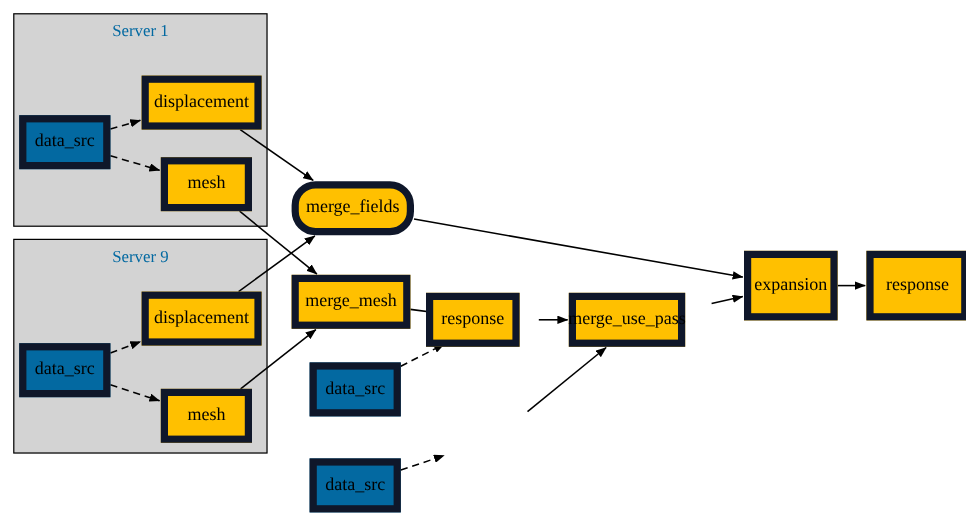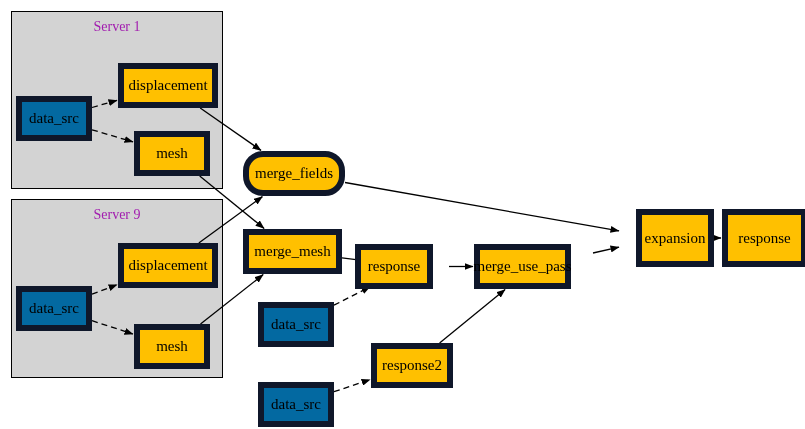--- a/index.html
+++ b/index.html
@@ -29,21 +29,21 @@
     border: 1px solid #000000;
     box-sizing: border-box;
   }
   .cluster-label {
     position: absolute;
     left: 0;
     right: 0;
     top: 6px;
     text-align: center;
     font-size: 14px;
-    color: #a21caf;
+    color: #0369a1;
     line-height: 18px;
     white-space: nowrap;
   }
   .node {
     position: absolute;
     box-sizing: border-box;
     border: 6px solid #0f172a;
     display: flex;
     align-items: center;
     justify-content: center;
@@ -134,26 +134,23 @@
   <div class="node node-src" id="node-mid_data_src" style="left: 258px; top: 302px; width: 76px; height: 45px;">
     <span class="node-label">data_src</span>
   </div>
   <div class="node node-src" id="node-low_data_src" style="left: 258px; top: 382px; width: 76px; height: 45px;">
     <span class="node-label">data_src</span>
   </div>
 
   <div class="node node-op" id="node-response" style="left: 355px; top: 244px; width: 78px; height: 45px;">
     <span class="node-label">response</span>
   </div>
-  <div class="node node-op" id="node-response2" style="left: 371px; top: 343px; width: 82px; height: 45px;">
-    <span class="node-label">response2</span>
-  </div>
   <div class="node node-op" id="node-merge_use_pass" style="left: 474px; top: 244px; width: 97px; height: 45px;">
     <span class="node-label">merge_use_pass</span>
   </div>
-  <div class="node node-op" id="node-expansion" style="left: 620px; top: 209px; width: 78px; height: 58px; margin-left: 16px;">
+  <div class="node node-op" id="node-expansion" style="left: 620px; top: 209px; width: 78px; height: 58px;">
     <span class="node-label">expansion</span>
   </div>
   <div class="node node-op" id="node-component" style="left: 722px; top: 209px; width: 85px; height: 58px;">
     <span class="node-label">response</span>
   </div>
 
 </div>
 
 </body></html>

